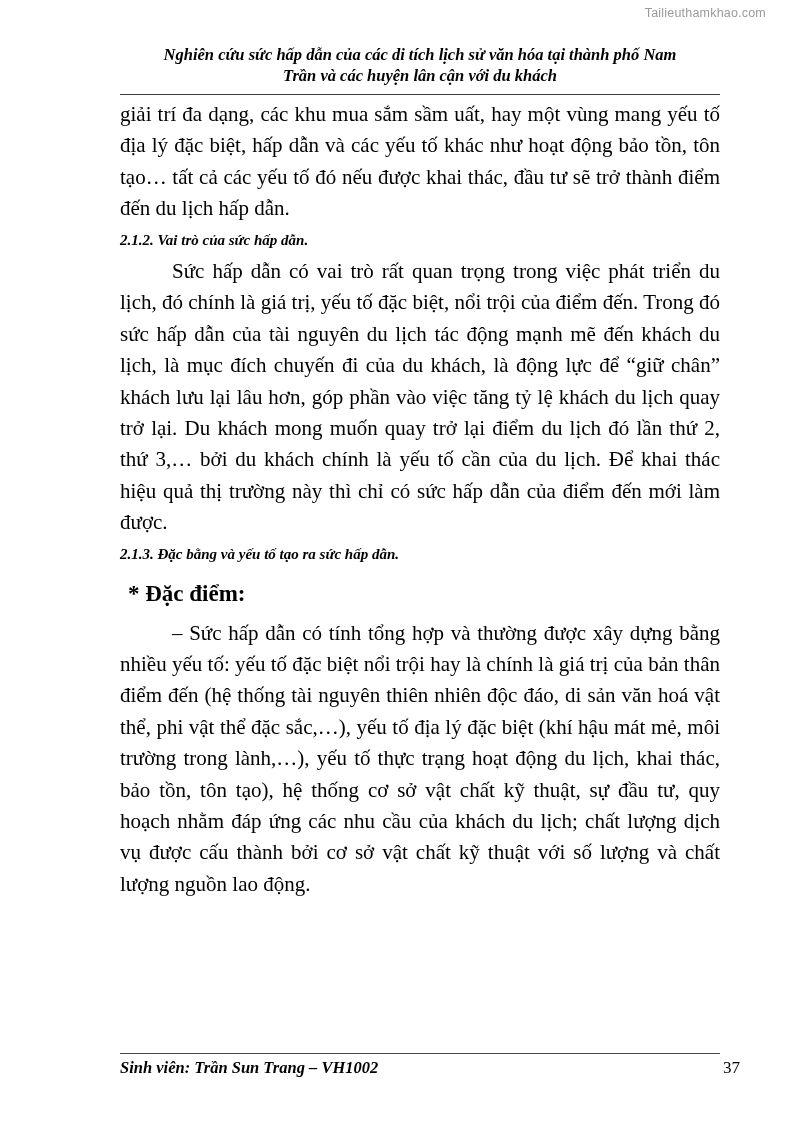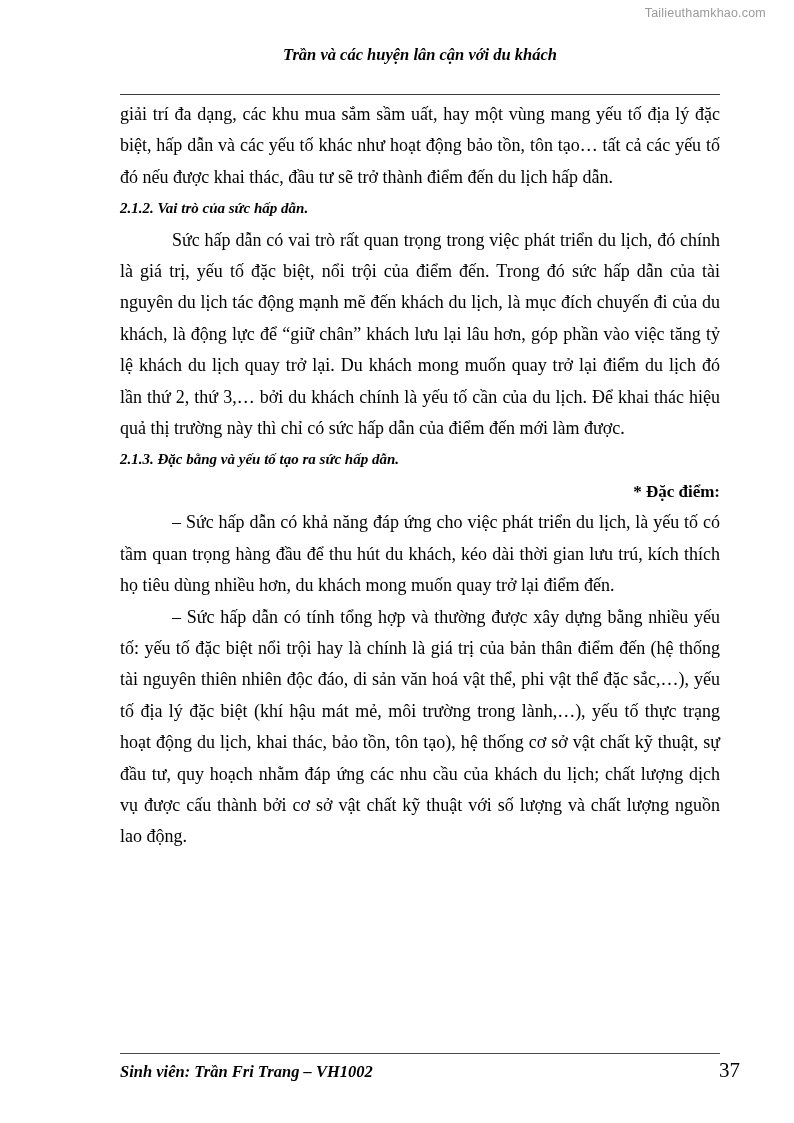--- a/index.html
+++ b/index.html
@@ -66,44 +66,44 @@
   
   .content {
     position: absolute;
     left: 120px;
     top: 99px;
     width: 600px;
   }
 
   p.body-par {
     margin: 0;
-    font-size: 18px;
+    font-size: 21px;
     line-height: 31.4px;
     text-align: justify;
     text-align-last: left;
     text-justify: inter-word;
     hyphens: none;
   }
 
   p.heading {
     margin: 0;
     font-size: 15px;
     font-weight: bold;
     font-style: italic;
     line-height: 31.4px;
     text-align: left;
   }
 
   p.subheading {
-    margin: 0;
-    font-size: 17px;
+    margin: 8px;
+    font-size: 23px;
     font-weight: bold;
     font-style: normal;
     line-height: 31.4px;
-    text-align: right;
+    text-align: left;
   }
 
   .indent { display: inline-block; width: 52px; }
 
   
   .footer-rule {
     position: absolute;
     left: 120px;
     top: 1053px;
     width: 600px;
@@ -118,59 +118,59 @@
     display: flex;
     align-items: baseline;
     justify-content: space-between;
   }
   .footer-name {
     font-size: 16.5px;
     font-weight: bold;
     font-style: italic;
   }
   .footer-page {
-    font-size: 21px;
+    font-size: 17px;
     font-style: normal;
     font-weight: normal;
     padding-right: 0px;
   }
 </style>
 </head>
 <body>
 
 <div class="page">
 
   <div class="watermark">Tailieuthamkhao.com</div>
 
   <div class="header">
     <div class="header-title">
+      <span class="l1">Nghiên cứu sức hấp dẫn của các di tích lịch sử văn hóa tại thành phố Nam</span>
       <span class="l2">Trần và các huyện lân cận với du khách</span>
     </div>
   </div>
 
   <div class="header-rule"></div>
 
   <div class="content">
 
     <p class="body-par">giải trí đa dạng, các khu mua sắm sầm uất, hay một vùng mang yếu tố địa lý đặc biệt, hấp dẫn và các yếu tố khác như hoạt động bảo tồn, tôn tạo… tất cả các yếu tố đó nếu được khai thác, đầu tư sẽ trở thành điểm đến du lịch hấp dẫn.</p>
 
     <p class="heading">2.1.2. Vai trò của sức hấp dẫn.</p>
 
     <p class="body-par"><span class="indent"></span><span>Sức hấp dẫn có vai trò rất quan trọng trong việc phát triển du lịch, đó chính là giá trị, yếu tố đặc biệt, nổi trội của điểm đến. Trong đó sức hấp dẫn của tài nguyên du lịch tác động mạnh mẽ đến khách du lịch, là mục đích chuyến đi của du khách, là động lực để “giữ chân” khách lưu lại lâu hơn, góp phần vào việc tăng tỷ lệ khách du lịch quay trở lại. Du khách mong muốn quay trở lại điểm du lịch đó lần thứ 2, thứ 3,… bởi du khách chính là yếu tố cần của du lịch. Để khai thác hiệu quả thị trường này thì chỉ có sức hấp dẫn của điểm đến mới làm được.</span></p>
 
     <p class="heading">2.1.3. Đặc bằng và yếu tố tạo ra sức hấp dẫn.</p>
 
     <p class="subheading">* Đặc điểm:</p>
 
-    <p class="body-par"><span class="indent"></span><span>– Sức hấp dẫn có khả năng đáp ứng cho việc phát triển du lịch, là yếu tố có tầm quan trọng hàng đầu để thu hút du khách, kéo dài thời gian lưu trú, kích thích họ tiêu dùng nhiều hơn, du khách mong muốn quay trở lại điểm đến.</span></p>
 
     <p class="body-par"><span class="indent"></span><span>– Sức hấp dẫn có tính tổng hợp và thường được xây dựng bằng nhiều yếu tố: yếu tố đặc biệt nổi trội hay là chính là giá trị của bản thân điểm đến (hệ thống tài nguyên thiên nhiên độc đáo, di sản văn hoá vật thể, phi vật thể đặc sắc,…), yếu tố địa lý đặc biệt (khí hậu mát mẻ, môi trường trong lành,…), yếu tố thực trạng hoạt động du lịch, khai thác, bảo tồn, tôn tạo), hệ thống cơ sở vật chất kỹ thuật, sự đầu tư, quy hoạch nhằm đáp ứng các nhu cầu của khách du lịch; chất lượng dịch vụ được cấu thành bởi cơ sở vật chất kỹ thuật với số lượng và chất lượng nguồn lao động.</span></p>
 
   </div>
 
   <div class="footer-rule"></div>
 
   <div class="footer">
-    <div class="footer-name">Sinh viên: Trần Fri Trang – VH1002</div>
+    <div class="footer-name">Sinh viên: Trần Sun Trang – VH1002</div>
     <div class="footer-page">37</div>
   </div>
 
 </div>
 
 </body></html>

